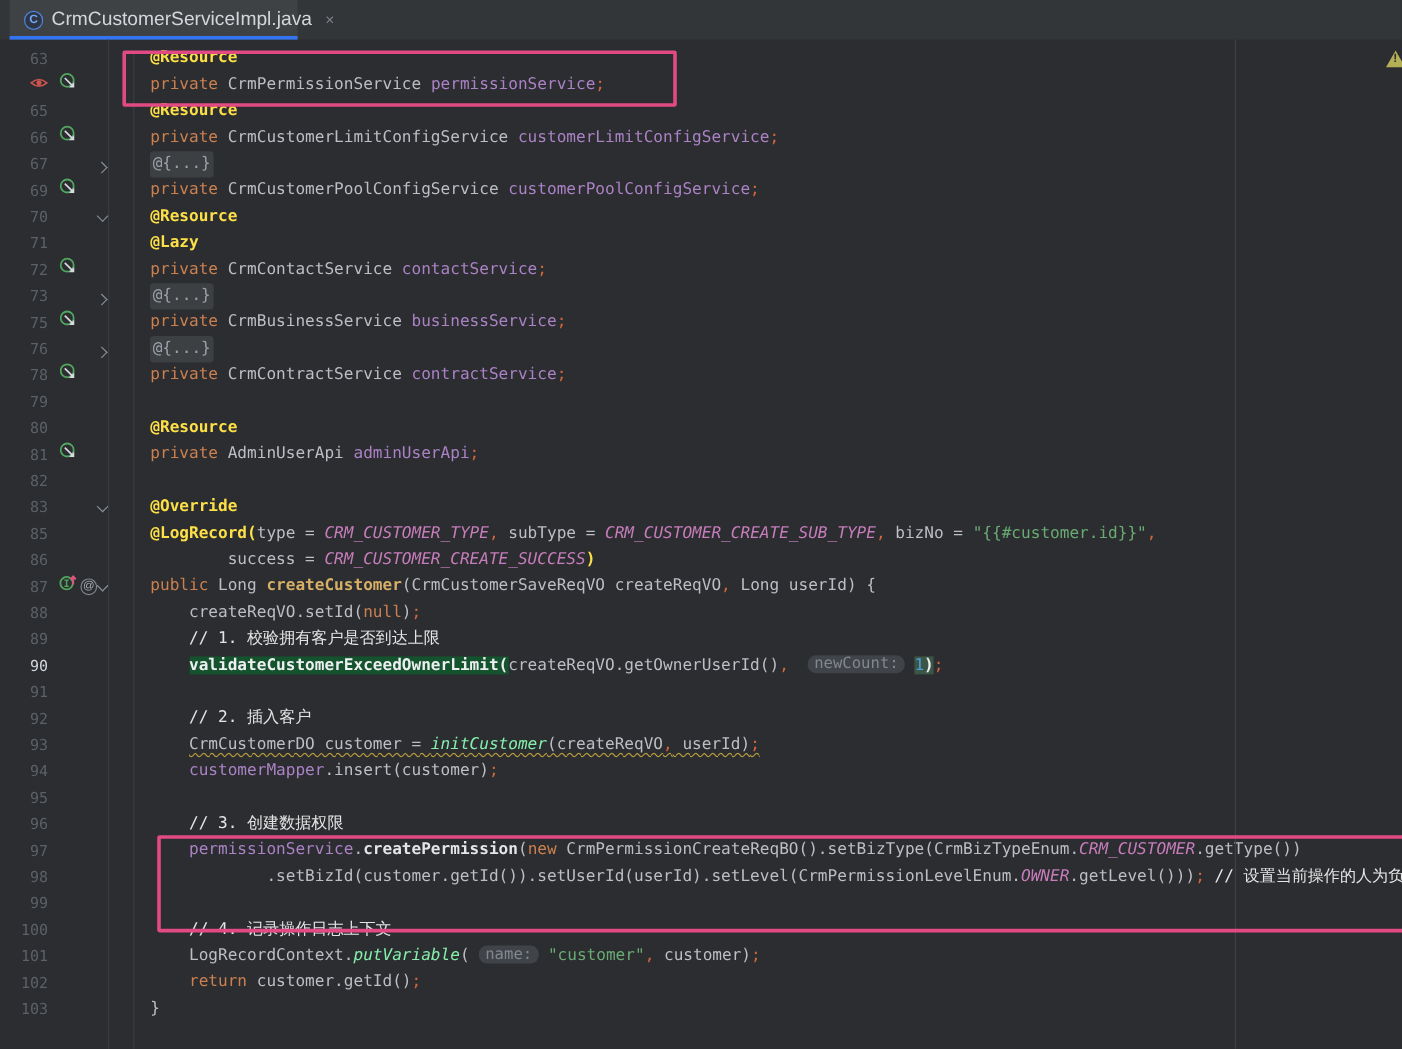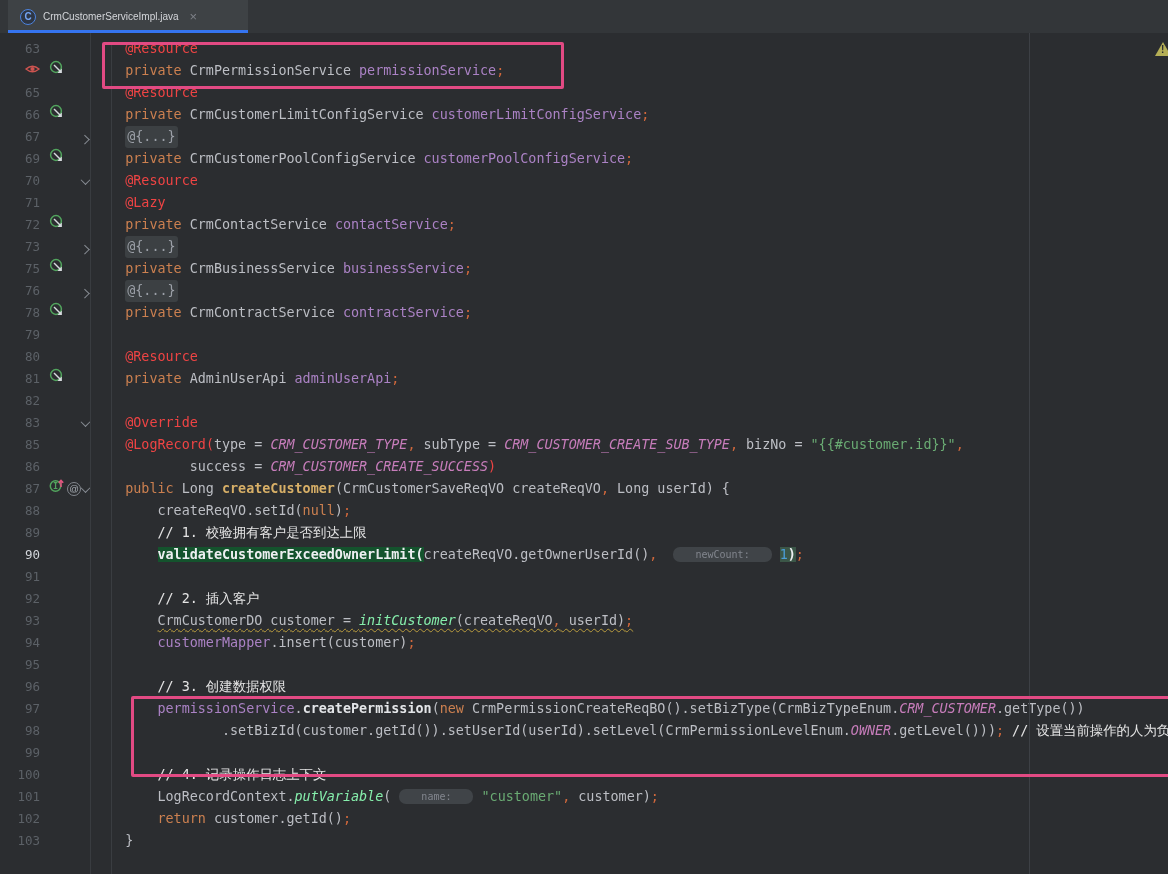--- a/index.html
+++ b/index.html
@@ -7,21 +7,21 @@
               font-family:"DejaVu Sans Mono","Liberation Mono",monospace; }
 
   
   .tabbar { position:absolute; left:0; top:0; width:1168px; height:33px; background:#333639; }
   .tab { position:absolute; left:8px; top:0; height:33px; width:240px; background:#3E4245;
          display:flex; align-items:center; gap:7px; padding:0 10px 0 12px; }
   .tab-underline { position:absolute; left:0; bottom:0; width:100%; height:3px; background:#3574F0; }
   .class-icon { width:16px; height:16px; border-radius:50%; border:1.6px solid #4D83DE; color:#74A5F4;
                 font-size:10px; font-weight:bold; display:flex; align-items:center; justify-content:center;
                 background:#2E3644; font-family:"Liberation Sans",sans-serif; flex:none; }
-  .tab-title { color:#D4D6DA; font-size:10px; font-family:"Liberation Sans",sans-serif; white-space:nowrap; }
+  .tab-title { color:#D4D6DA; font-size:16px; font-family:"Liberation Sans",sans-serif; white-space:nowrap; }
   .tab-close { color:#7D8188; font-size:13px; margin-left:4px; font-family:"Liberation Sans",sans-serif; cursor:pointer; }
 
   
   .editor { position:absolute; left:0; top:33px; width:1168px; height:841px; padding-top:5px; }
   .guide-gutter  { position:absolute; left:90px;  top:33px; bottom:0; width:1px; background:#393C40; }
   .guide-indent  { position:absolute; left:111px; top:44px; bottom:0; width:1px; background:#3A3D41; }
   .guide-margin  { position:absolute; left:1029px; top:33px; bottom:0; width:1px; background:#3D4045; }
 
   .row { display:flex; height:22px; line-height:22px; white-space:pre; font-size:13.4px; }
   .gutter { flex:none; width:92px; display:flex; align-items:center; }
@@ -32,36 +32,36 @@
   .chev-exp { width:7px; height:7px; border-right:1.6px solid #888D94; border-bottom:1.6px solid #888D94;
               transform:rotate(45deg) translate(-1px,-1px); }
   .chev-col { width:7px; height:7px; border-right:1.6px solid #888D94; border-bottom:1.6px solid #888D94;
               transform:rotate(-45deg) translate(-2px,1px); }
   .at-icon { width:14px; height:14px; border:1.3px solid #82868D; border-radius:50%; color:#A8ADB4;
              font-size:9.5px; display:flex; align-items:center; justify-content:center;
              font-family:"Liberation Sans",sans-serif; }
   .code { flex:1; color:#BCBEC4; padding-left:1px; }
 
   
-  .ann    { color:#ef4444; }
+  .ann    { color:#fde047;font-weight:bold; }
   .kw     { color:#CC8050; }
   .field  { color:#AB82C5; }
   .const  { color:#C77DBB; font-style:italic; }
   .str    { color:#6AAB73; }
   .com    { color:#e5e5e5;text-align:right; }
   .semi   { color:#D1683C; }
   .mdecl  { color:#D7AF67; font-weight:600;margin-top:24px; }
   .static { font-style:italic; color:#86efac; }
   .boldcall { color:#E3E5E8; font-weight:700; }
   .hlcall { background:#14532d; color:#EDEFF1; font-weight:600; }
   .hlnum  { background:#3B5647; color:#4B9ED6; }
   .hlparen{ background:#3B5647; color:#EDEFF1; font-weight:600; }
   .warn   { text-decoration:underline wavy #B89B3E 1px; text-underline-offset:3px; }
-  .hint   { display:inline-block; background:#404448; color:#82868E; font-size:10px; line-height:15px;
-            border-radius:7px; padding:0 22px; vertical-align:1px; }
+  .hint   { display:inline-block; background:#404448; color:#82868E; font-size:13px; line-height:15px;
+            border-radius:7px; padding:0 5px; vertical-align:1px; }
   .foldchip { display:inline-block; background:#3C4043; color:#9CA0A8; border-radius:3px; padding:0 2px; }
 
   
   .pinkbox { position:absolute; border:3.5px solid #E24A83; border-radius:2px; z-index:20; pointer-events:none; }
   #pinkbox1 { left:102px; top:42px;  width:462px; height:47px; }
   #pinkbox2 { left:131px; top:696px; right:-5px;  height:81px; }
 
   
   .warn-widget { position:absolute; left:1155px; top:42px; width:13px; height:14px; z-index:5; }
   .warn-tri { width:0; height:0; border-left:8px solid transparent; border-right:8px solid transparent;

